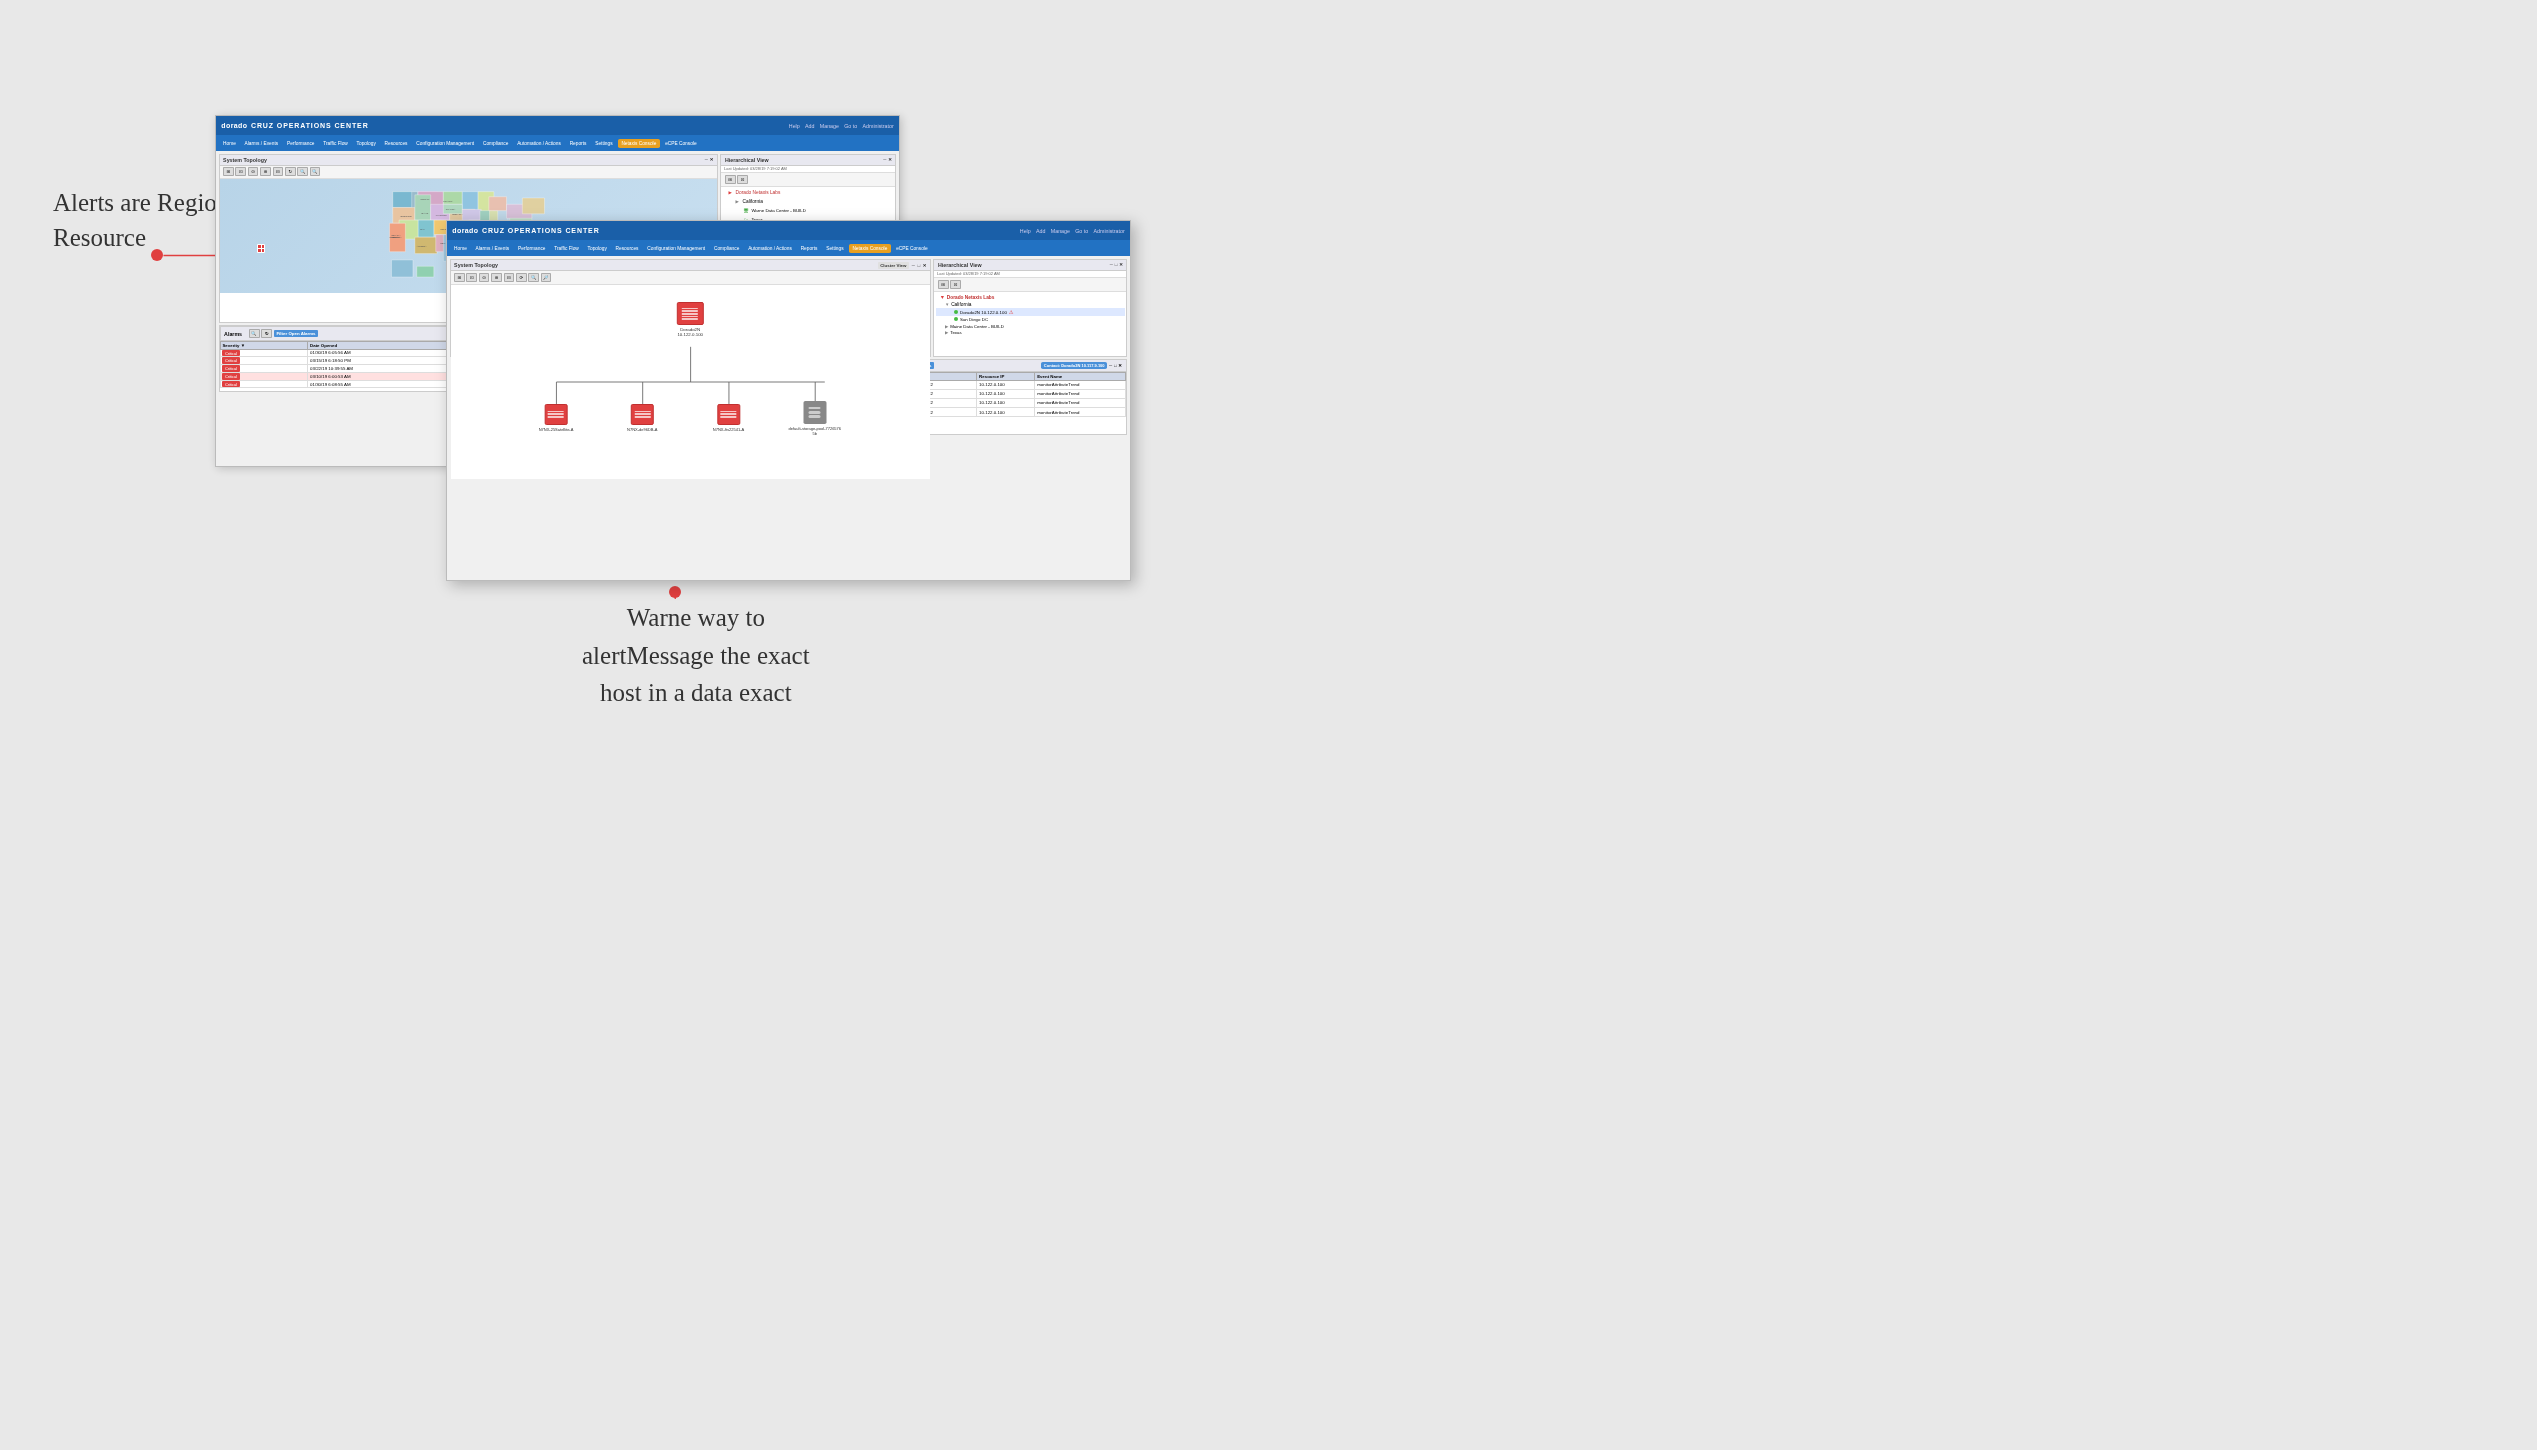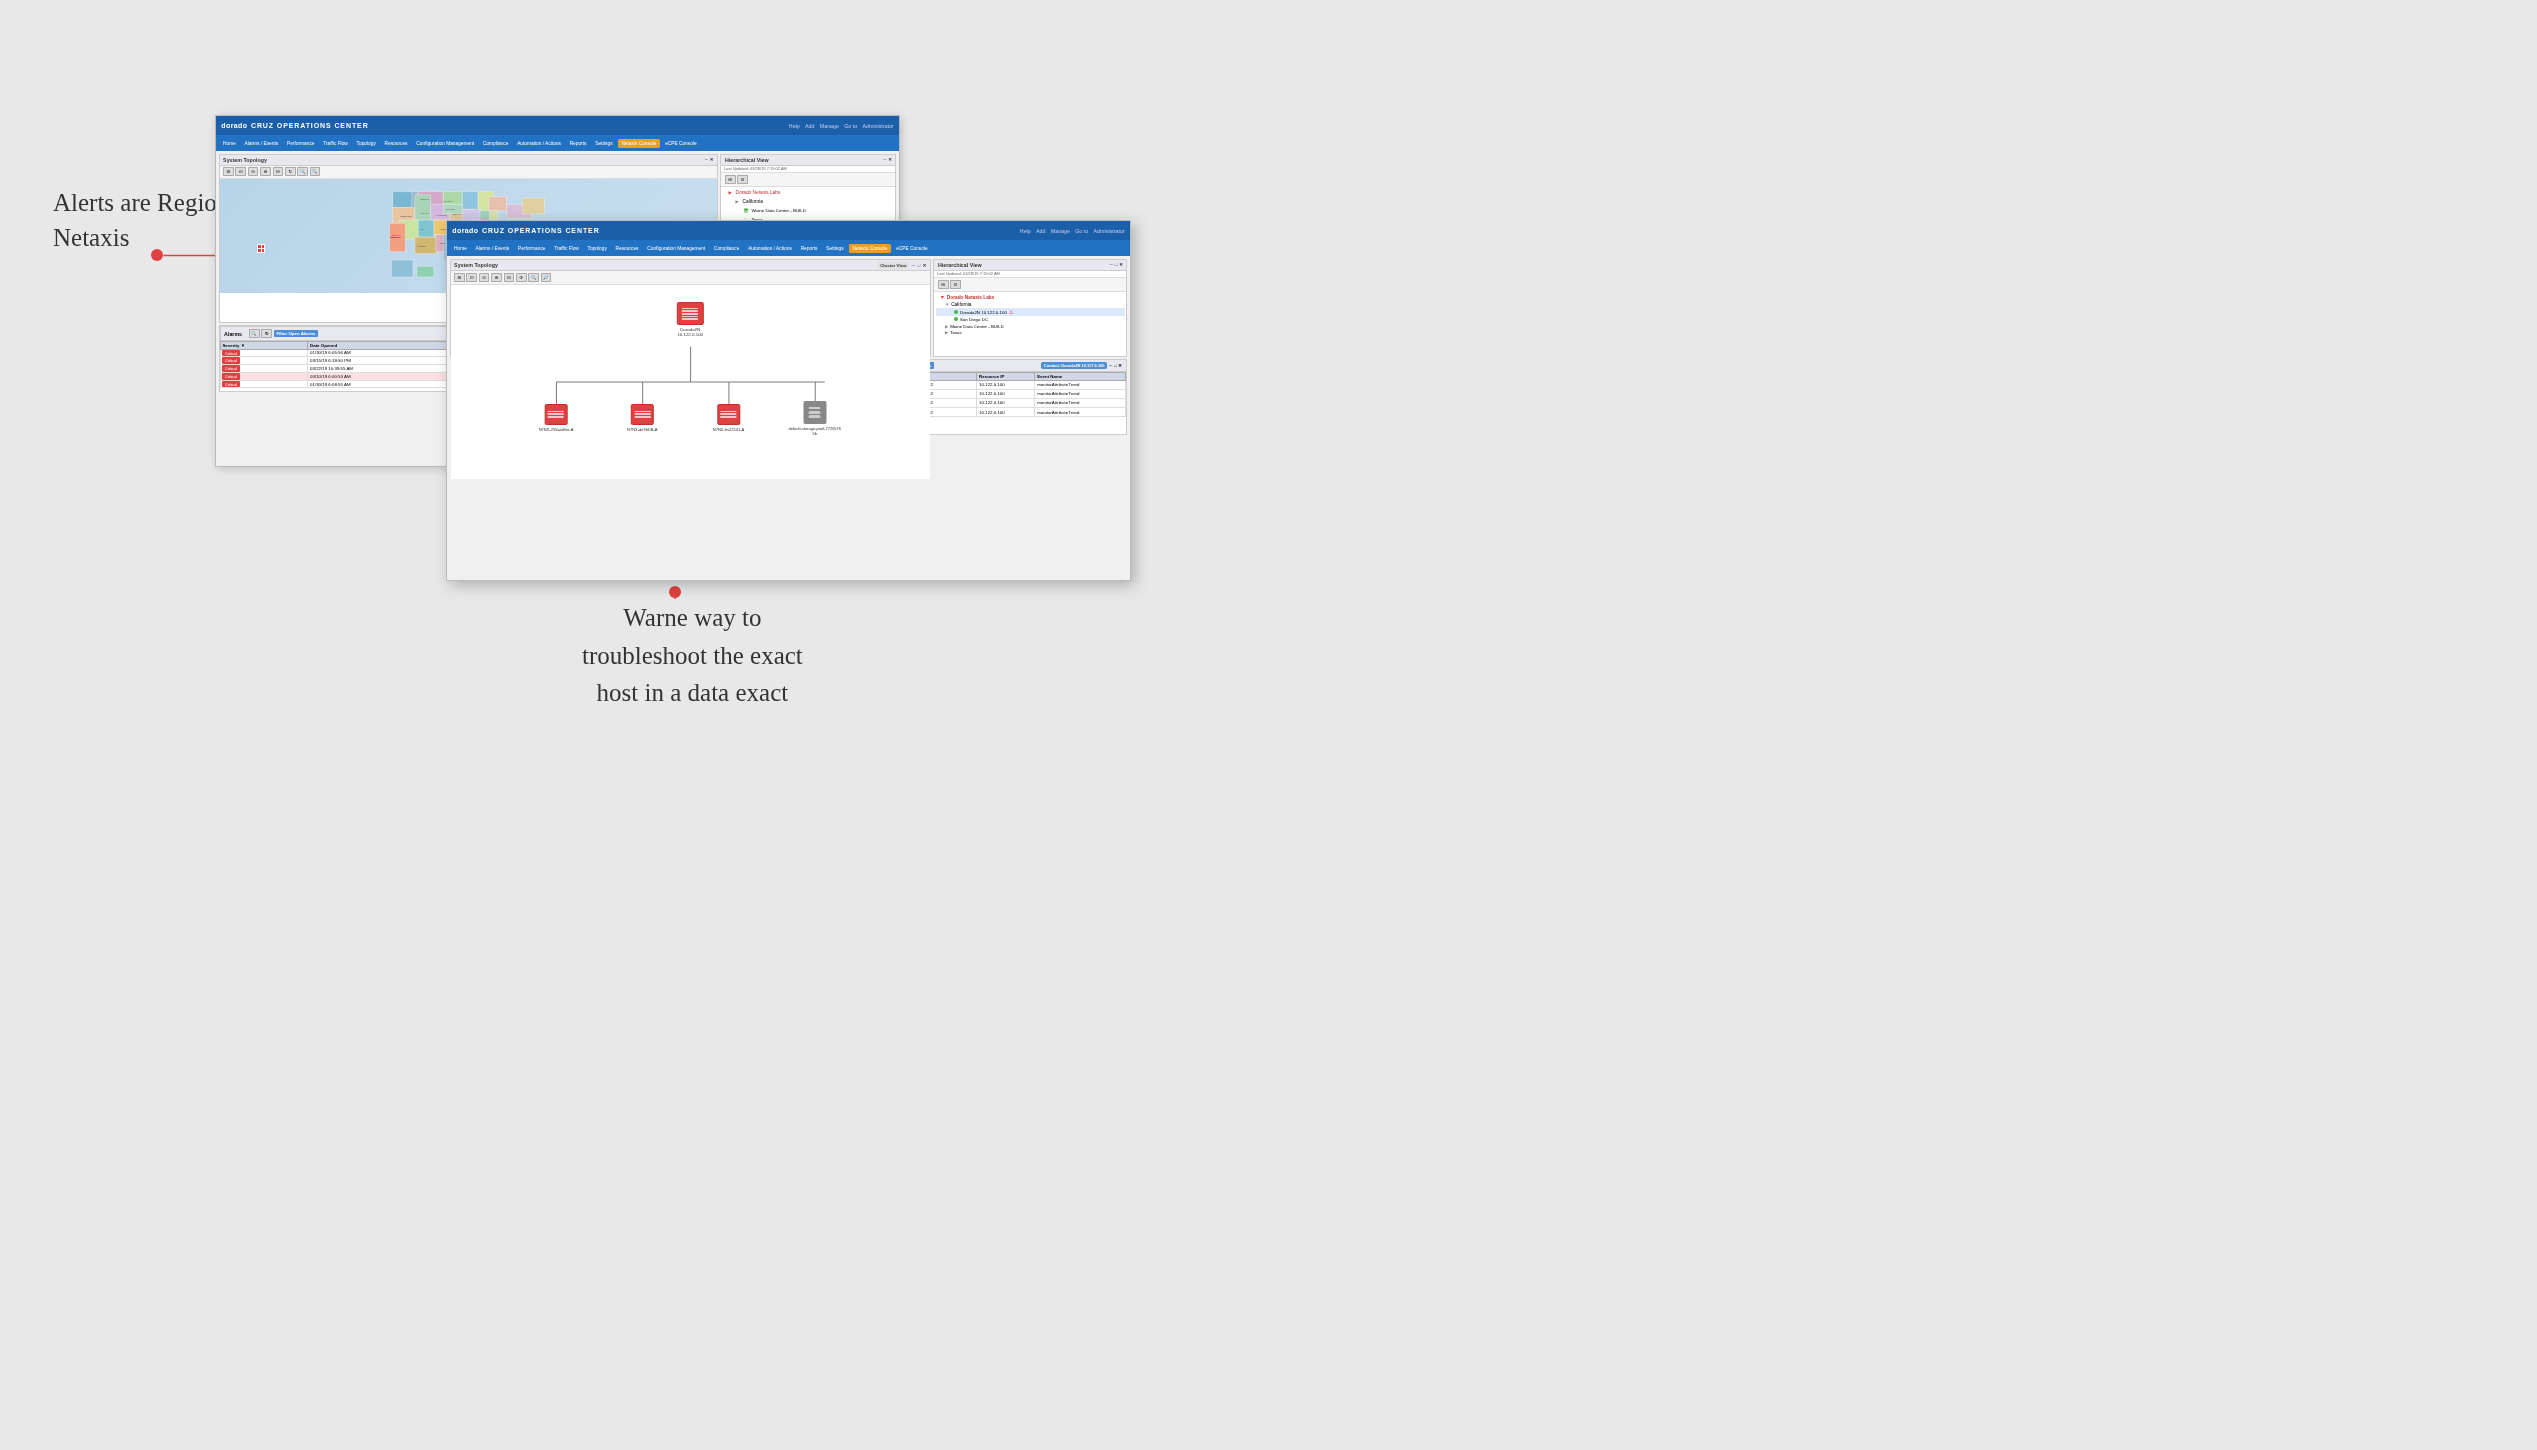--- a/index.html
+++ b/index.html
@@ -344,26 +344,26 @@
       border-radius: 50%;
       background: #44bb44;
       display: inline-block;
     }
   </style>
 </head>
 <body>
 
 <div class="annotation-alerts">
   <span>Alerts are Region</span><br>
-  <span>Netaxis</span>
+  <span>Resource</span>
 </div>
 
 <div class="annotation-visual">
   <span>Warne way to</span><br>
-  <span>troubleshoot the exact</span><br>
+  <span>alertMessage the exact</span><br>
   <span>host in a data exact</span>
 </div>
 
 <svg class="connector-svg" viewBox="0 0 2880 1646" width="2538" height="1450">
 
   <line x1="185" y1="290" x2="318" y2="290" stroke="#e04040" stroke-width="1.5"></line>
 
   <line x1="766" y1="672" x2="766" y2="680" stroke="#e04040" stroke-width="1.5"></line>
 </svg>
 

